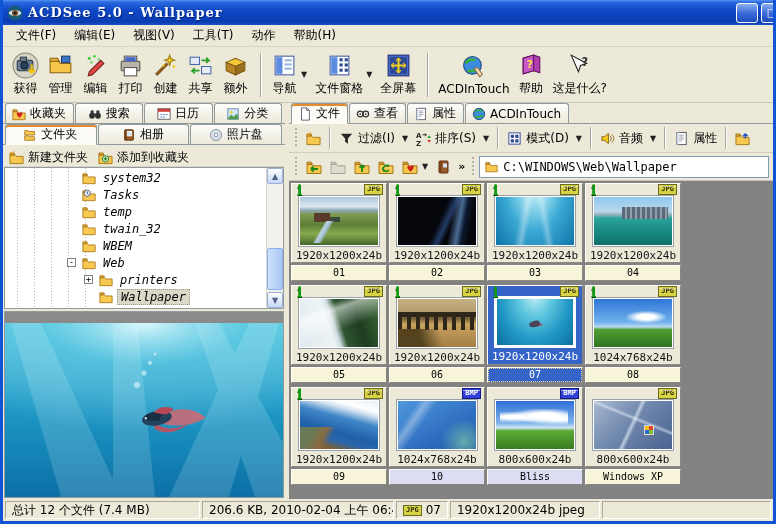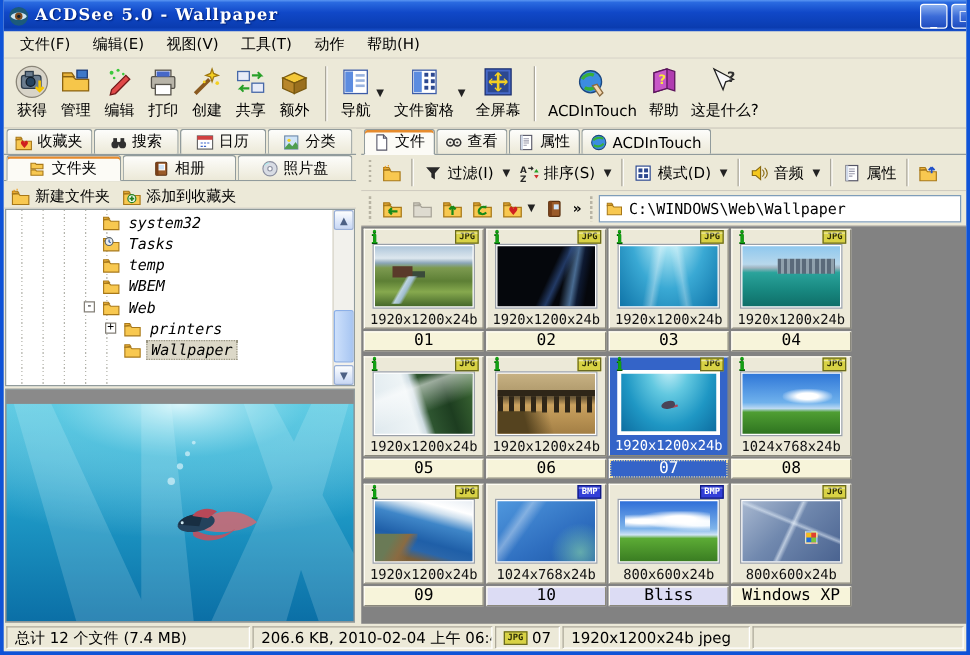--- a/index.html
+++ b/index.html
@@ -82,21 +82,21 @@
   .tile{background:#ece9d8;border:1px solid;border-color:#fffdf4 #8a887c #8a887c #fffdf4;position:relative;height:80px;
     display:flex;flex-direction:column;align-items:center;}
   .tile.sel{background:#3464c8;}
   .frame{margin-top:11px;background:#fff;padding:1px;border:1px solid #9aa0a8;}
   .tile.sel .frame{border-color:#fff;padding:2px;margin-top:10px;}
   .thumbimg{width:78px;height:48px;position:relative;overflow:hidden;}
   .tile.sel .thumbimg{width:76px;height:46px;}
   .dims{font-family:"DejaVu Sans Mono","Liberation Mono",monospace;font-size:11px;margin-top:2px;color:#111;}
   .tile.sel .dims{color:#fff;}
   .namebar{height:16px;background:#f7f4da;border:1px solid;border-color:#fffdf4 #8a887c #8a887c #fffdf4;
-    font-family:"DejaVu Sans Mono","Liberation Mono",monospace;font-size:13px;text-align:center;line-height:14px;overflow:hidden;white-space:nowrap;}
+    font-family:"DejaVu Sans Mono","Liberation Mono",monospace;font-size:10px;text-align:center;line-height:14px;overflow:hidden;white-space:nowrap;}
   .namebar.tint{background:#dcdcf4;}
   .namebar.sel{background:#3464c8;color:#fff;outline:1px dotted #e8d8a0;outline-offset:-2px;}
   .badge{position:absolute;top:0;right:3px;height:11px;padding:0 2px;background:#d8d245;border:1px solid #6a6a20;color:#2e2e08;
     font-size:7px;font-weight:bold;line-height:9px;font-family:"DejaVu Sans Mono",monospace;}
   .badge.bmp{background:#3340d8;border-color:#101a80;color:#fff;}
   .badge::before{content:"";position:absolute;top:1px;left:0;right:0;height:1px;background:rgba(255,255,255,.5);}
   .info-i{position:absolute;top:-1px;left:5px;color:#12a012;font-family:"DejaVu Serif","Liberation Serif",serif;
     font-weight:bold;font-size:14px;line-height:14px;text-shadow:0 1px 0 #055005;}
   
   .t01{background:linear-gradient(180deg,#aec6da 0%,#dde7ee 20%,#8ba6b8 28%,#7d9a50 36%,#5d7f35 58%,#86a94e 76%,#46682a 100%);}
@@ -460,20 +460,30 @@
             </div>
             <div class="trow">
               <span style="width: 76px; flex: 0 0 auto;"></span>
               <span class="icon ">
                 <svg viewBox="0 0 16 16">
                   <path d="M1 5.5h5.2l1.3 1.3H15v7.7H1z" fill="#f8c850" stroke="#a87818"></path>
                   <path d="M1 5.5V3.2h4.4l1 1.5z" fill="#eab03a" stroke="#a87818"></path>
                 </svg>
               </span>
               <span class="tlabel">temp</span>
+            </div>
+            <div class="trow">
+              <span style="width: 76px; flex: 0 0 auto;"></span>
+              <span class="icon ">
+                <svg viewBox="0 0 16 16">
+                  <path d="M1 5.5h5.2l1.3 1.3H15v7.7H1z" fill="#f8c850" stroke="#a87818"></path>
+                  <path d="M1 5.5V3.2h4.4l1 1.5z" fill="#eab03a" stroke="#a87818"></path>
+                </svg>
+              </span>
+              <span class="tlabel">twain_32</span>
             </div>
             <div class="trow">
               <span style="width: 76px; flex: 0 0 auto;"></span>
               <span class="icon ">
                 <svg viewBox="0 0 16 16">
                   <path d="M1 5.5h5.2l1.3 1.3H15v7.7H1z" fill="#f8c850" stroke="#a87818"></path>
                   <path d="M1 5.5V3.2h4.4l1 1.5z" fill="#eab03a" stroke="#a87818"></path>
                 </svg>
               </span>
               <span class="tlabel">WBEM</span>

